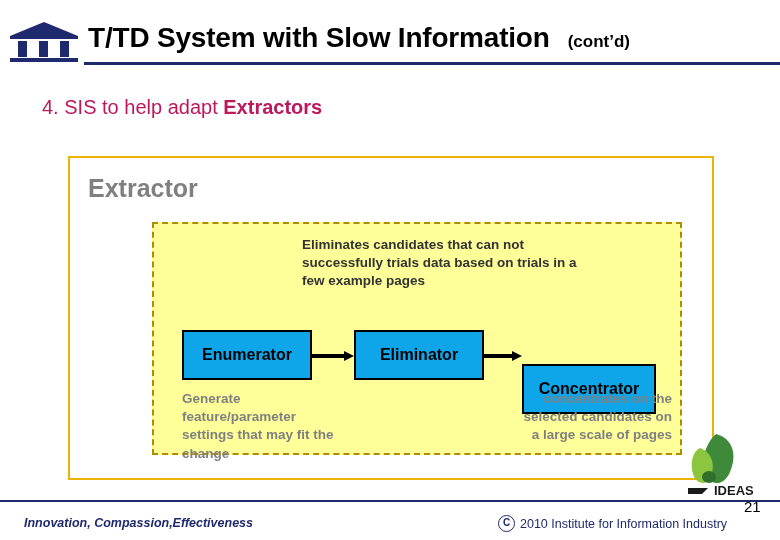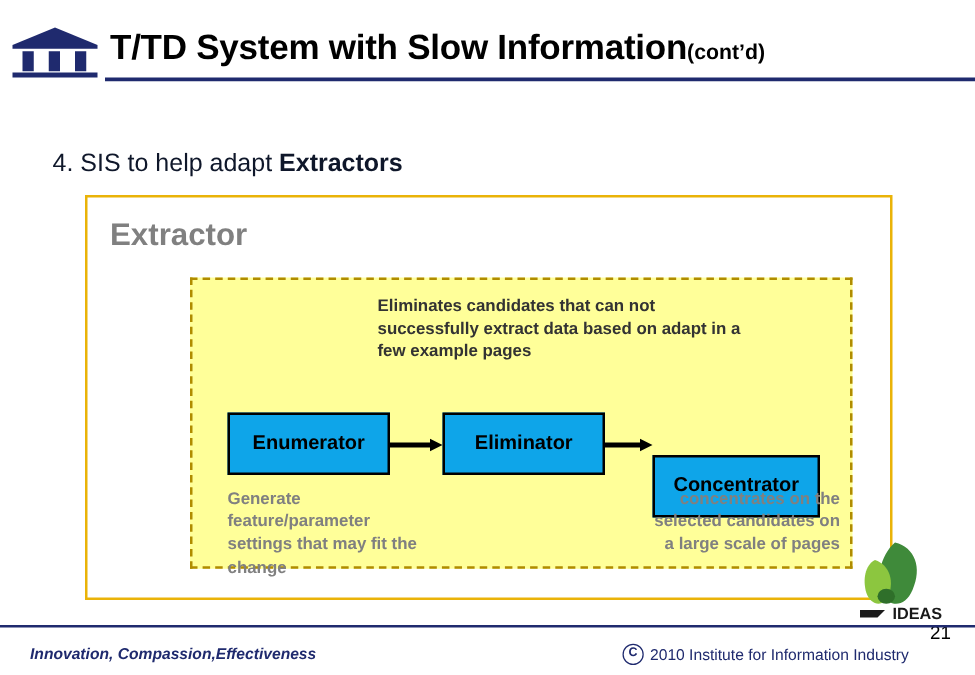--- a/index.html
+++ b/index.html
@@ -41,37 +41,38 @@
     font-size: 28px;
     font-weight: bold;
     color: #000000;
     letter-spacing: -0.2px;
   }
   #slide-title-suffix {
     font-size: 17px;
     font-weight: bold;
     color: #000000;
     vertical-align: baseline;
+    padding-left: 18px;
   }
   #header-rule {
     position: absolute;
     left: 84px;
     top: 62px;
     width: 696px;
     height: 3px;
     background: #1f2a6e;
   }
 
   
   #bullet-line {
     position: absolute;
     left: 42px;
-    top: 120px;
+    top: 96px;
     font-size: 20px;
-    color: #0f172a;
+    color: #be185d;
     text-align: center;
   }
   #bullet-line .bold {
     font-weight: bold;
   }
 
   
   #extractor-box {
     position: absolute;
     left: 68px;
@@ -268,21 +269,21 @@
 <div id="bullet-line">
   <span>4. </span><span>SIS to help adapt </span><span class="bold">Extractors</span>
 </div>
 
 <div id="extractor-box">
 
   <div id="extractor-heading">Extractor</div>
 
   <div id="diagram-area">
 
-    <div id="top-note">Eliminates candidates that can not successfully extract data based on adapt in a few example pages</div>
+    <div id="top-note">Eliminates candidates that can not successfully trials data based on trials in a few example pages</div>
 
     <div class="proc-box" id="box-enumerator">Enumerator</div>
 
     <div class="arrow" id="arrow-1">
       <div class="shaft"></div>
         <div class="head"></div>
     </div>
 
     <div class="proc-box" id="box-eliminator">Eliminator</div>
 

